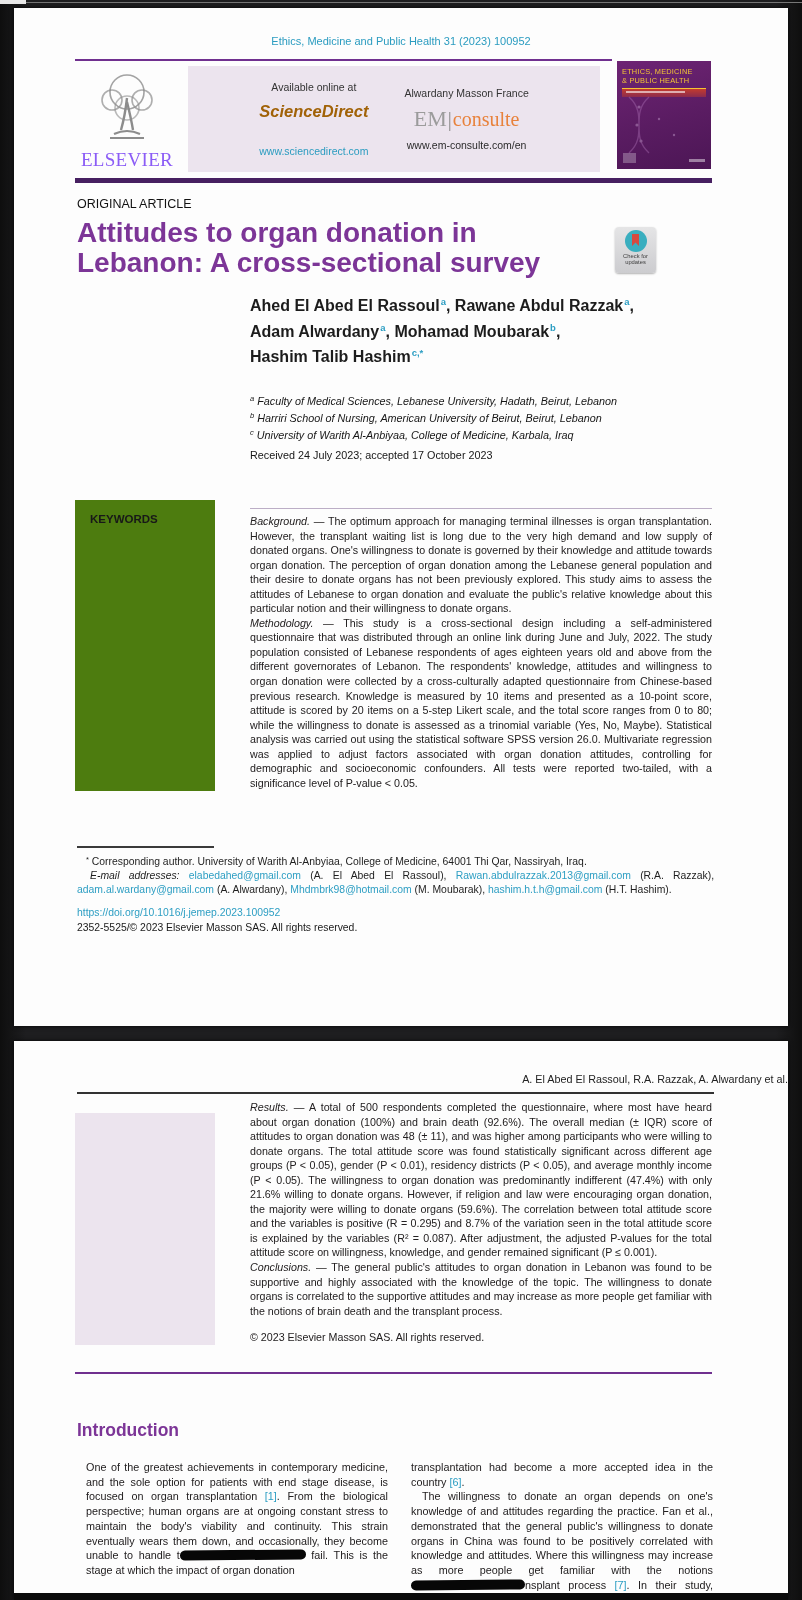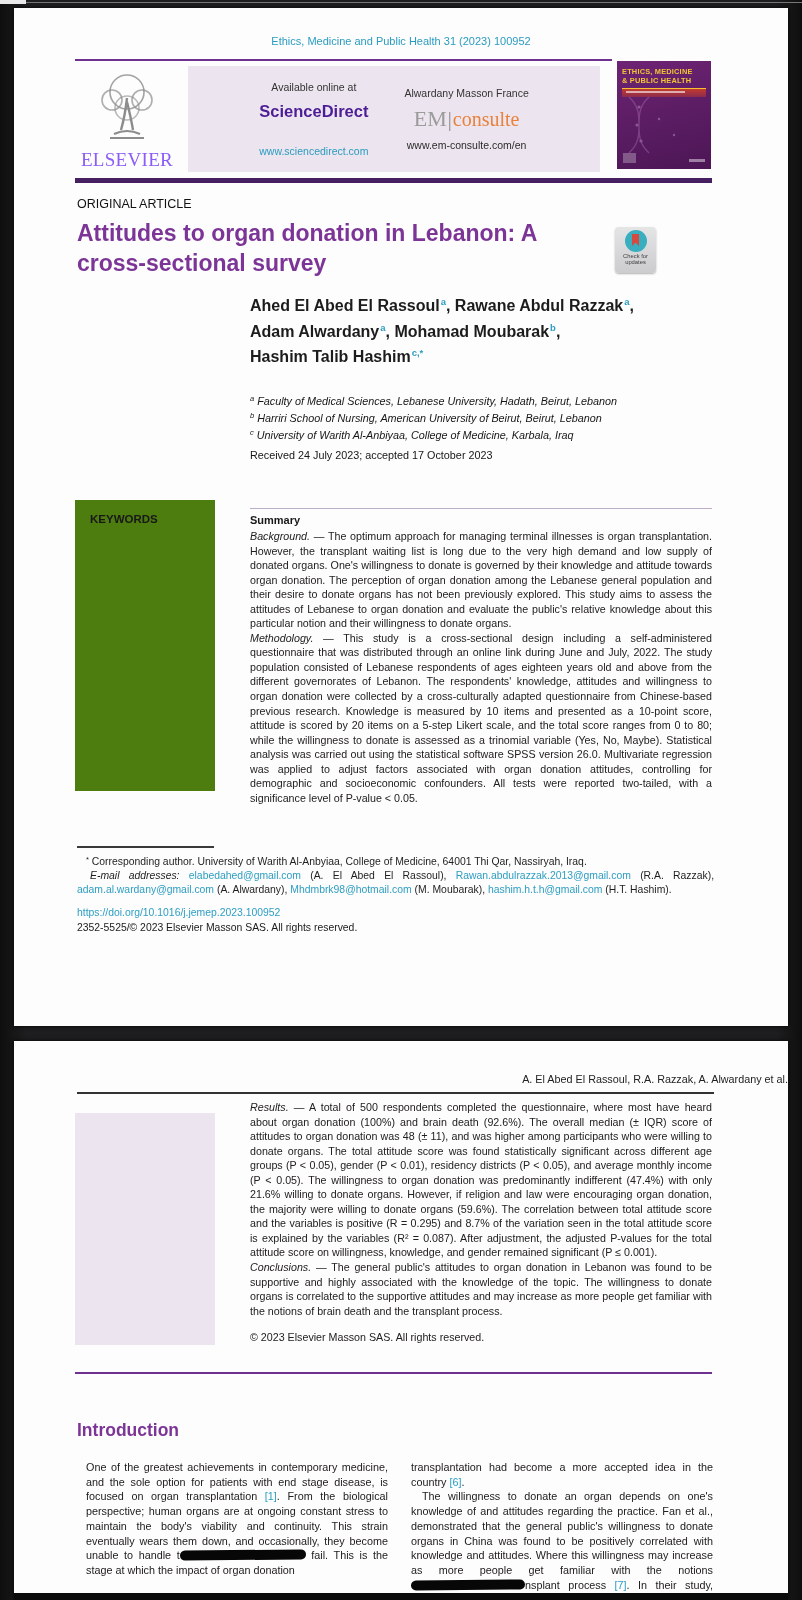--- a/index.html
+++ b/index.html
@@ -14,39 +14,39 @@
 
   
   .jref {position:absolute; top:27px; left:0; width:100%; text-align:center; font-size:11px; color:#2b9cc0;}
   .rule1 {position:absolute; top:51px; left:61px; width:537px; height:2px; background:#70308f;}
   .logo {position:absolute; left:56px; top:60px; width:114px; height:106px; text-align:center;}
   .logo .word {font-family:"Liberation Serif",serif; font-size:19px; color:#8b5cf6; letter-spacing:.3px; margin-top:1px;}
   .banner {position:absolute; left:174px; top:58px; width:412px; height:106px; background:#ece4ee;
            display:flex; align-items:center; justify-content:center; gap:36px;}
   .b-col {text-align:center;}
   .b-small {font-size:10.5px; color:#333;}
-  .sd-word {font-size:16.5px; font-weight:bold; color:#4c1d95; margin:9px 0 24px;}
+  .sd-word {font-size:16.5px; font-weight:bold; color:#a16207; margin:9px 0 24px;font-style:italic;}
   .sd-url {font-size:10.5px; color:#2b9cc0; display:block;}
   .em-word {margin:7px 0 7px; font-family:"Liberation Serif",serif;}
   .em-pre {font-size:22px; color:#9b9b9b;}
   .em-bar {font-size:20px; color:#8a8a8a; margin:0 1px;}
   .em-suf {font-size:20px; color:#e8823c;}
   .em-url {font-size:10.5px; color:#2b2b2b;}
   .cover {position:absolute; left:603px; top:53px; width:94px; height:108px; overflow:hidden;
           background:linear-gradient(165deg,#6e2474 0%,#5a1c62 55%,#4c1655 100%);}
-  .cover-title {margin:7px 5px 0; font-size:7.4px; font-weight:bold; color:#f2c435; line-height:8.6px; letter-spacing:.2px;}
+  .cover-title {margin:7px 5px 0; font-size:7.4px; font-weight:normal; color:#f2c435; line-height:8.6px; letter-spacing:.2px;}
   .cover-band {margin:3px 5px 0; height:8px; background:linear-gradient(#c33b2e,#8c2b4e); border-top:1px solid #f2c435; position:relative;}
   .cover-band:after {content:""; position:absolute; left:4px; top:2px; width:70%; height:1.5px; background:rgba(255,255,255,.6);}
   .cover-dna {position:absolute; left:2px; top:34px; opacity:.45;}
   .cover-foot {position:absolute; bottom:6px; left:6px; width:13px; height:10px; background:rgba(255,255,255,.28);}
   .cover-pg {position:absolute; bottom:7px; right:6px; width:16px; height:3px; background:rgba(255,255,255,.45);}
   .rule2 {position:absolute; top:170px; left:61px; width:637px; height:5px; background:#472061;}
 
   .article-type {position:absolute; top:189px; left:63px; font-size:12.5px; color:#121212;}
-  .title {position:absolute; top:210px; left:63px; width:482px; margin:0; font-size:23px; line-height:30px; font-weight:600; color:#7c3597;}
+  .title {position:absolute; top:210px; left:63px; width:482px; margin:0; font-size:28px; line-height:30px; font-weight:600; color:#7c3597;}
   .check-badge {position:absolute; left:601px; top:219px; width:41px; height:46px; border-radius:4px; text-align:center;
                 background:linear-gradient(#e5e5e6,#cccccf); box-shadow:0 1px 2px rgba(0,0,0,.3); cursor:pointer;}
   .cu-circle {width:22px; height:22px; border-radius:50%; background:#39aebf; margin:3px auto 1px; position:relative;}
   .cu-ribbon {position:absolute; left:7.5px; top:4px; width:7px; height:12px; background:#d6493f;
               clip-path:polygon(0 0,100% 0,100% 100%,50% 70%,0 100%);}
   .cu-text {font-size:5.8px; color:#3c3c3c; line-height:6.4px;}
 
   .authors {position:absolute; left:236px; top:283px; font-size:16px; font-weight:bold; color:#1c1c1c; line-height:21.5px; white-space:nowrap;}
   .au-sup {color:#2d9ec3; font-size:9.5px; vertical-align:6px; margin-left:1px;}
   .affils {position:absolute; left:236px; top:384px; font-size:10.8px; font-style:italic; color:#161616; line-height:13.8px;}
@@ -183,21 +183,20 @@
 
     <div class="received">Received 24 July 2023; accepted 17 October 2023</div>
 
     <div class="sum-topline"></div>
 
     <div class="kw-box">
       <div class="kw-title">KEYWORDS</div>
     </div>
 
     <div class="sum-col">
-      <div class="sum-title">Summary</div>
       <p class="para"><span class="lbl">Background.</span><span> — The optimum approach for managing terminal illnesses is organ transplantation. However, the transplant waiting list is long due to the very high demand and low supply of donated organs. One's willingness to donate is governed by their knowledge and attitude towards organ donation. The perception of organ donation among the Lebanese general population and their desire to donate organs has not been previously explored. This study aims to assess the attitudes of Lebanese to organ donation and evaluate the public's relative knowledge about this particular notion and their willingness to donate organs.</span></p>
       <p class="para"><span class="lbl">Methodology.</span><span> — This study is a cross-sectional design including a self-administered questionnaire that was distributed through an online link during June and July, 2022. The study population consisted of Lebanese respondents of ages eighteen years old and above from the different governorates of Lebanon. The respondents' knowledge, attitudes and willingness to organ donation were collected by a cross-culturally adapted questionnaire from Chinese-based previous research. Knowledge is measured by 10 items and presented as a 10-point score, attitude is scored by 20 items on a 5-step Likert scale, and the total score ranges from 0 to 80; while the willingness to donate is assessed as a trinomial variable (Yes, No, Maybe). Statistical analysis was carried out using the statistical software SPSS version 26.0. Multivariate regression was applied to adjust factors associated with organ donation attitudes, controlling for demographic and socioeconomic confounders. All tests were reported two-tailed, with a significance level of P-value &lt; 0.05.</span></p>
     </div>
 
     <div class="fn-rule"></div>
     <div class="footnotes">
       <p class="fn-p1"><sup class="fn-sup">*</sup><span> Corresponding author. University of Warith Al-Anbyiaa, College of Medicine, 64001 Thi Qar, Nassiryah, Iraq.</span></p>
       <p class="fn-p2"><span class="lbl">E-mail addresses:</span><span> </span><a class="teal">elabedahed@gmail.com</a><span> (A. El Abed El Rassoul), </span><a class="teal">Rawan.abdulrazzak.2013@gmail.com</a><span> (R.A. Razzak), </span><a class="teal">adam.al.wardany@gmail.com</a><span> (A. Alwardany), </span><a class="teal">Mhdmbrk98@hotmail.com</a><span> (M. Moubarak), </span><a class="teal">hashim.h.t.h@gmail.com</a><span> (H.T. Hashim).</span></p>
     </div>
     <a class="doi teal">https://doi.org/10.1016/j.jemep.2023.100952</a>

